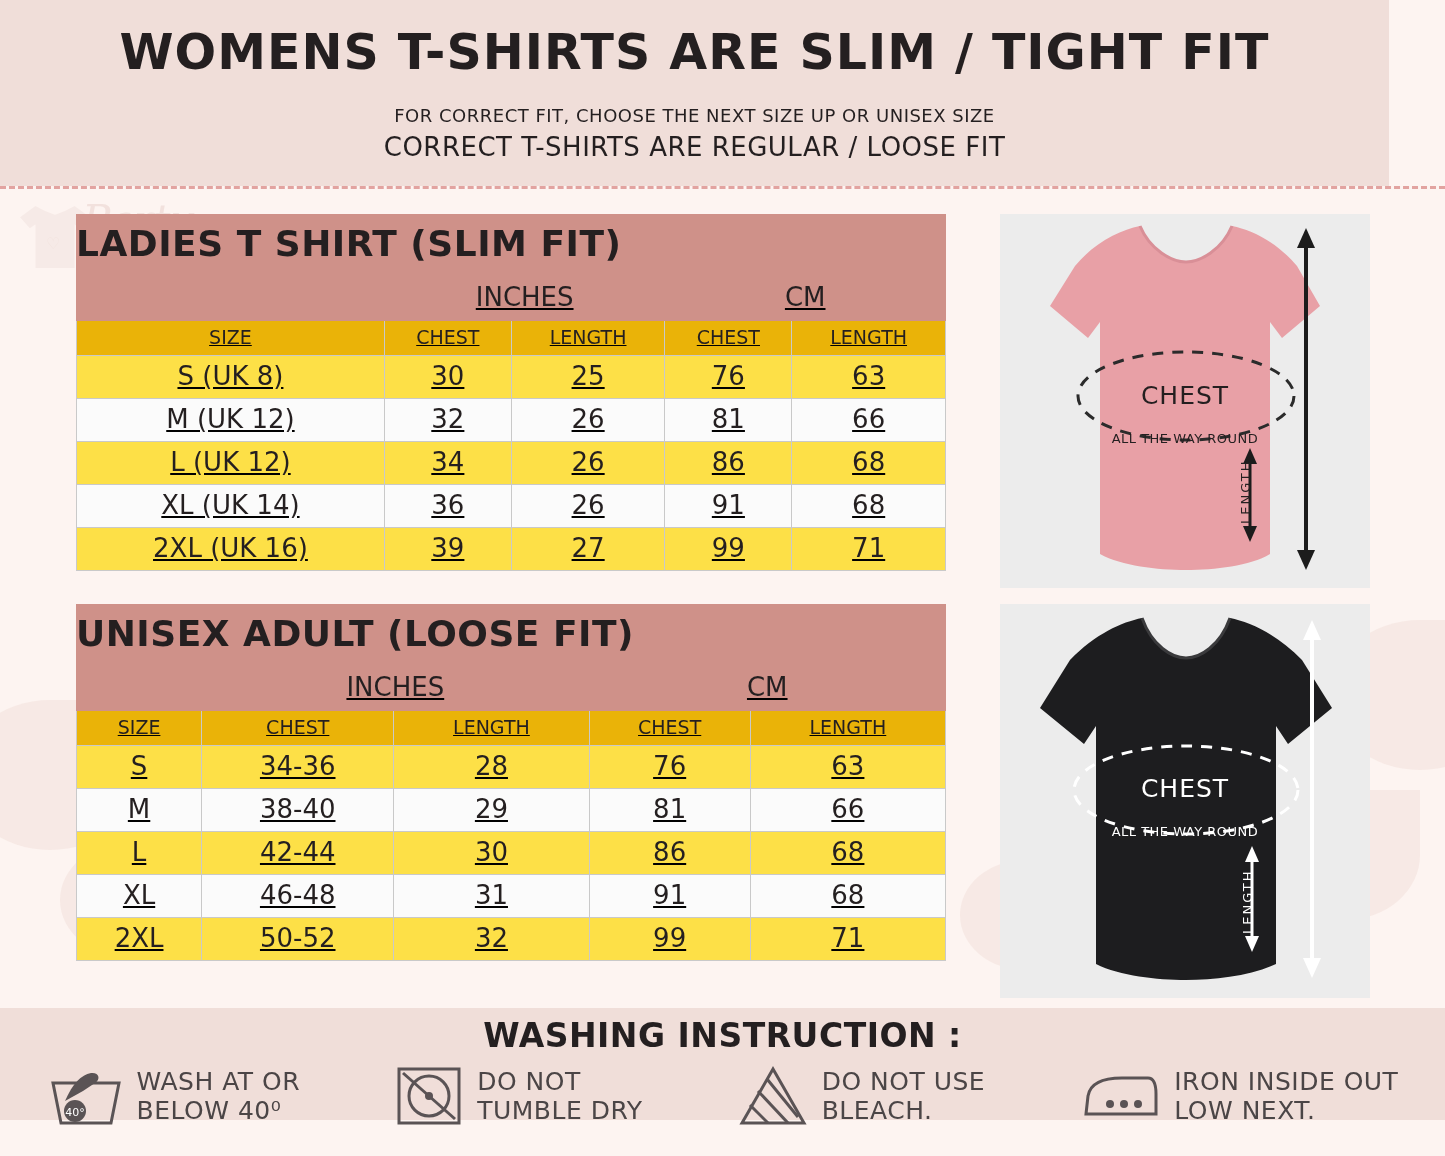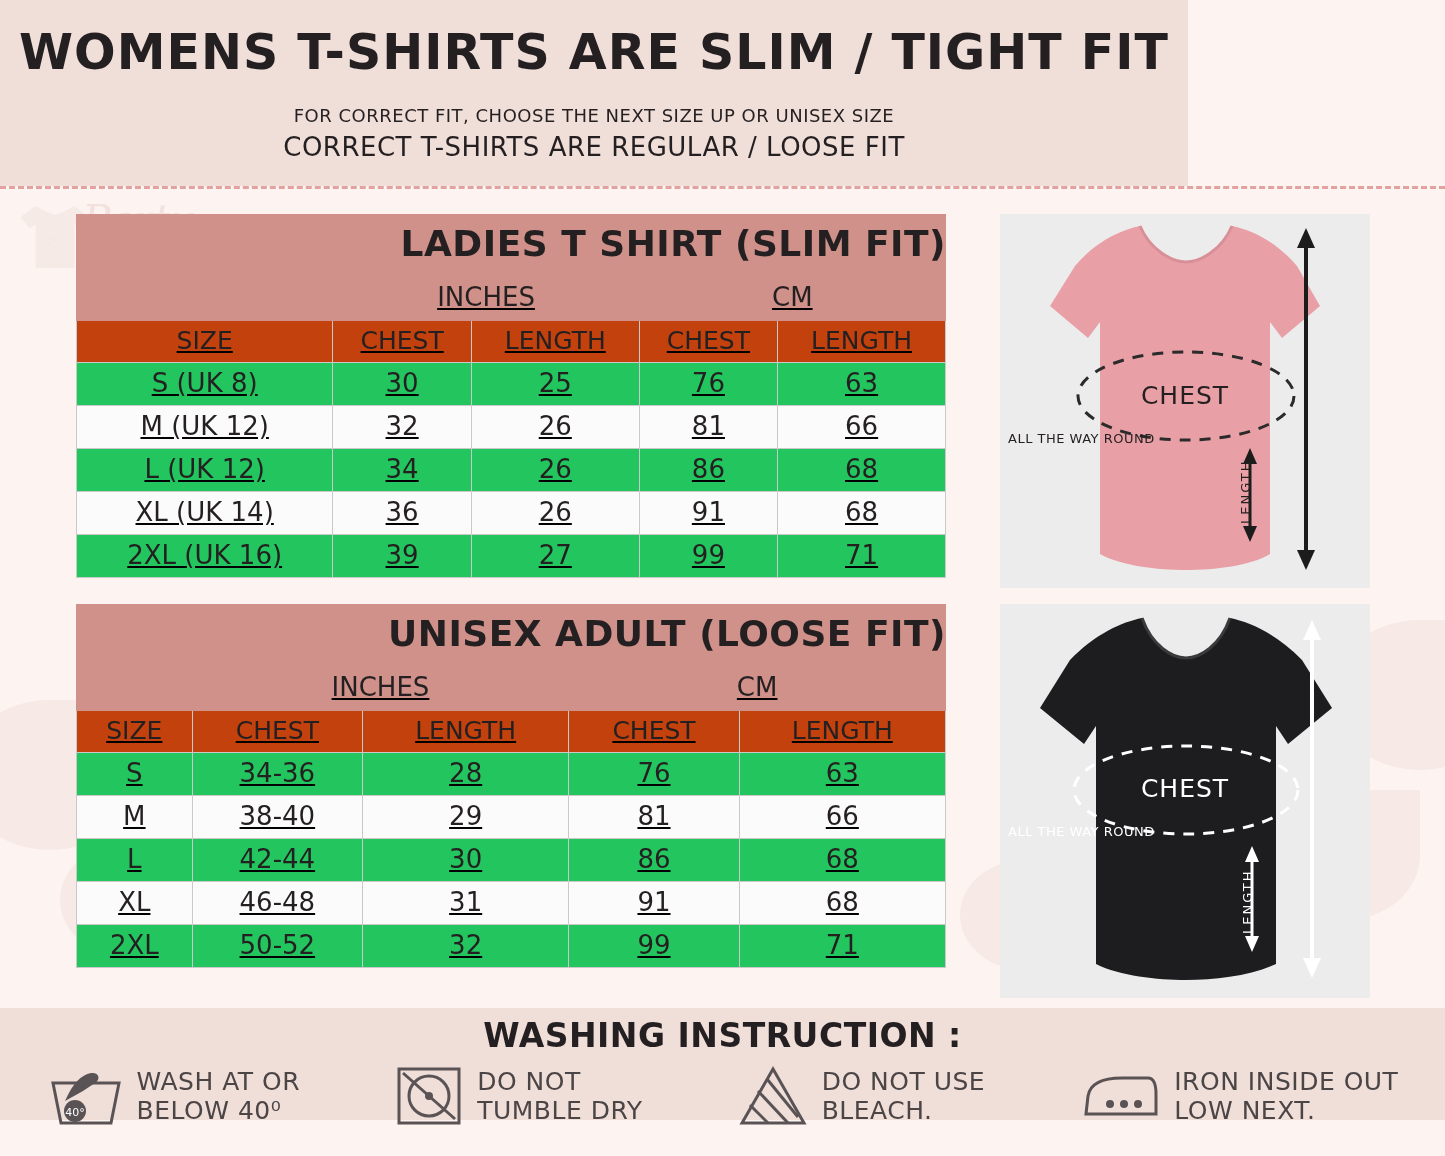--- a/index.html
+++ b/index.html
@@ -9,21 +9,21 @@
     font-family:"DejaVu Sans",sans-serif;
     overflow:hidden;
     position:relative;
   }
   .bg-leaf{
     position:absolute;border-radius:50% 0 50% 50%;
     background:#f3e0da;opacity:.55;pointer-events:none;
   }
   
   .header{
-    position:absolute;left:0;top:0;width:1188px;height:186px;
+    position:absolute;left:0;top:0;width:1389px;height:186px;
     background:#f0ded9;
     display:flex;flex-direction:column;align-items:center;justify-content:center;
     box-sizing:border-box;
   }
   .header h1{
     margin:0;font-size:49px;letter-spacing:1px;color:#241f20;font-weight:700;
     font-family:"DejaVu Sans",sans-serif;white-space:nowrap;
   }
   .header .sub{
     font-size:18px;color:#241f20;margin-top:24px;letter-spacing:.5px;white-space:nowrap;
@@ -42,43 +42,43 @@
     -webkit-clip-path:polygon(0% 18%,22% 0%,36% 8%,50% 14%,64% 8%,78% 0%,100% 18%,86% 36%,78% 30%,78% 100%,22% 100%,22% 30%,14% 36%);
     clip-path:polygon(0% 18%,22% 0%,36% 8%,50% 14%,64% 8%,78% 0%,100% 18%,86% 36%,78% 30%,78% 100%,22% 100%,22% 30%,14% 36%);
   }
   .wm .wm-heart{position:absolute;left:26px;top:42px;color:#d8bcb6;font-size:16px;}
   .wm .wm-t1{position:absolute;left:62px;top:4px;font-size:42px;color:#d9b7b1;font-style:italic;font-family:"DejaVu Serif",serif;}
   .wm .wm-t2{position:absolute;left:78px;top:42px;font-size:46px;color:#d9b7b1;font-style:italic;font-family:"DejaVu Serif",serif;}
   .wm .wm-t3{position:absolute;left:88px;top:96px;font-size:12px;letter-spacing:3px;color:#d9b7b1;}
   
   .table-block{position:absolute;}
   .tbl-title{
-    background:#cf9189;color:#241f20;text-align:right;
+    background:#cf9189;color:#241f20;text-align:left;
     font-size:36px;font-weight:700;letter-spacing:.5px;
     padding:9px 0 11px 0;
   }
   table{border-collapse:collapse;width:100%;background:#ffffff;text-decoration:underline;}
   table td{
     border:1px solid #c9c9c9;text-align:center;color:#241f20;
     font-size:26px;padding:5px 0 7px 0;
   }
   tr.unit-row td{
     background:#cf9189;border:1px solid #cf9189;font-size:26px;padding:6px 0 8px 0;
   }
-  tr.head-row td{background:#c2410c;font-size:25px;}
-  tr.data-row td{background:#22c55e;}
+  tr.head-row td{background:#eab308;font-size:19px;}
+  tr.data-row td{background:#fde047;}
   tr.alt td{background:#fbfbfb;}
   
   .shirt-panel{position:absolute;background:#ececec;}
   .shirt-label{
     position:absolute;text-align:center;width:100%;
     font-size:25px;letter-spacing:1px;
   }
   .shirt-sub{
-    position:absolute;width:100%;font-size:13px;letter-spacing:.5px;padding-left:8px;
+    position:absolute;text-align:center;width:100%;font-size:13px;letter-spacing:.5px;
   }
   .vert{
     position:absolute;font-size:13px;letter-spacing:2px;
     transform:rotate(-90deg);transform-origin:left top;white-space:nowrap;
   }
   
   .wash{
     position:absolute;left:0;top:1008px;width:1445px;height:112px;background:#f0ded9;
   }
   .wash-title{

